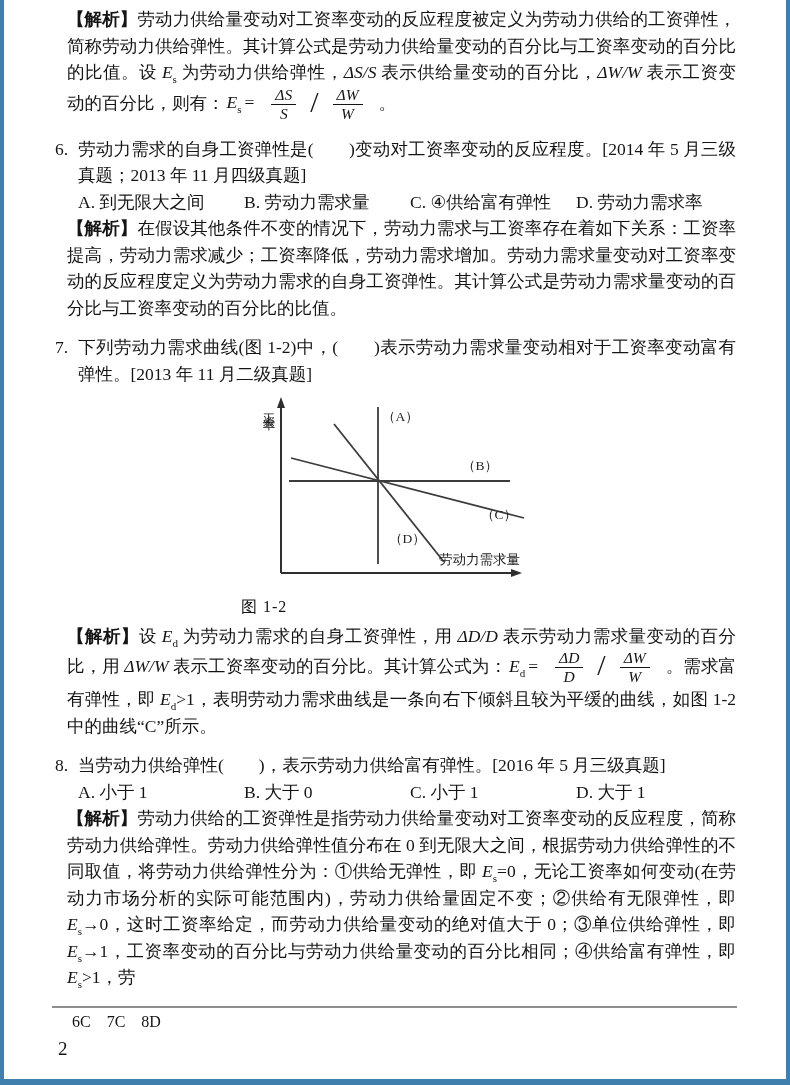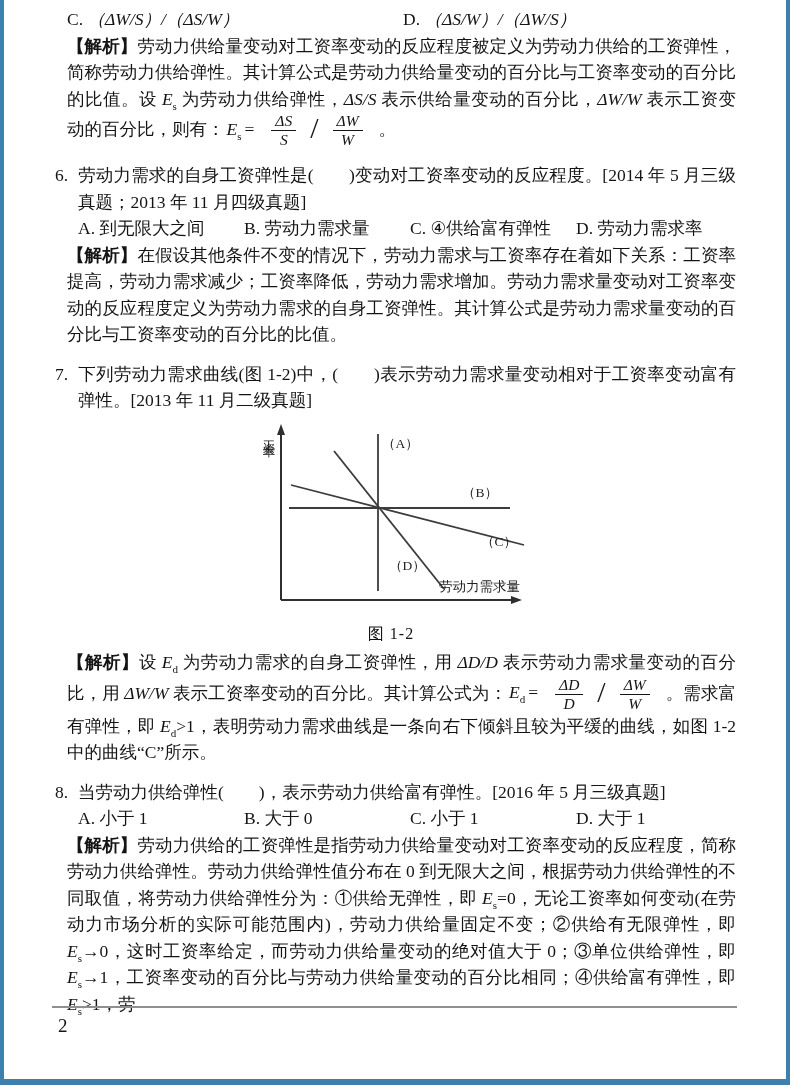--- a/index.html
+++ b/index.html
@@ -52,43 +52,40 @@
 
   
   .figure-wrap { margin: 8px 0 2px 186px; width: 300px; }
   .figure { position: relative; width: 300px; height: 192px; }
   .figure svg { position: absolute; left: 0; top: 0; }
   .fig-label {
     position: absolute; font-size: 13.5px; line-height: 15px;
     white-space: nowrap; color: #222;
   }
   .ylab { writing-mode: vertical-rl; text-orientation: upright; letter-spacing: 2px; font-size: 12.5px; }
-  .fig-caption { text-align: center; font-size: 16px; margin-top: 7px; letter-spacing: 1px; }
+  .fig-caption { font-size: 16px; margin-top: 7px; letter-spacing: 1px; }
 
   
   .footer { position: absolute; left: 48px; right: 49px; top: 1006px; }
   .footer-rule { border-top: 2px solid #8f8f8f; height: 0; }
   .answers { margin: 5px 0 0 20px; font-size: 16px; line-height: 18px; }
   .answers span { margin-right: 16px; }
   .page-number { margin: 8px 0 0 6px; font-size: 19px; line-height: 20px; }
 
   .bottom-bar {
     position: absolute; left: -4px; right: -4px; bottom: 0; height: 6px;
     background: #3e7fae;
   }
 </style>
 </head>
 <body>
 
 <div class="page">
   <div class="content">
 
-    <div class="cd-row">
-      <span class="opt-c"><span>C.</span>&nbsp;<span class="mini">（ΔW/S）/（ΔS/W）</span></span><span class="opt-d"><span>D.</span>&nbsp;<span class="mini">（ΔS/W）/（ΔW/S）</span></span>
-    </div>
 
     <div class="analysis para"><span class="tag">【解析】</span><span>劳动力供给量变动对工资率变动的反应程度被定义为劳动力供给的工资弹性，简称劳动力供给弹性。其计算公式是劳动力供给量变动的百分比与工资率变动的百分比的比值。设 </span><span class="mvar"><i>E</i><sub>s</sub></span><span> 为劳动力供给弹性，</span><span class="mini">ΔS/S</span><span> 表示供给量变动的百分比，</span><span class="mini">ΔW/W</span><span> 表示工资变动的百分比，则有：</span><span class="formula"><span class="mvar"><i>E</i><sub>s</sub></span><span class="eq">=</span><span class="frac"><span class="num">ΔS</span><span class="den">S</span></span><span class="fslash">/</span><span class="frac"><span class="num">ΔW</span><span class="den">W</span></span></span><span>。</span></div>
 
     <div class="qblock">
       <div class="qtext"><span class="qnum">6.</span><span>劳动力需求的自身工资弹性是(　　)变动对工资率变动的反应程度。[2014 年 5 月三级真题；2013 年 11 月四级真题]</span></div>
       <div class="options">
         <span class="opt">A. 到无限大之间</span><span class="opt">B. 劳动力需求量</span><span class="opt">C. ④供给富有弹性</span><span class="opt">D. 劳动力需求率</span>
       </div>
       <div class="analysis para"><span class="tag">【解析】</span><span>在假设其他条件不变的情况下，劳动力需求与工资率存在着如下关系：工资率提高，劳动力需求减少；工资率降低，劳动力需求增加。劳动力需求量变动对工资率变动的反应程度定义为劳动力需求的自身工资弹性。其计算公式是劳动力需求量变动的百分比与工资率变动的百分比的比值。</span></div>
     </div>
@@ -128,17 +125,20 @@
       <div class="options">
         <span class="opt">A. 小于 1</span><span class="opt">B. 大于 0</span><span class="opt">C. 小于 1</span><span class="opt">D. 大于 1</span>
       </div>
       <div class="analysis para"><span class="tag">【解析】</span><span>劳动力供给的工资弹性是指劳动力供给量变动对工资率变动的反应程度，简称劳动力供给弹性。劳动力供给弹性值分布在 0 到无限大之间，根据劳动力供给弹性的不同取值，将劳动力供给弹性分为：①供给无弹性，即 </span><span class="mvar"><i>E</i><sub>s</sub></span><span>=0，无论工资率如何变动(在劳动力市场分析的实际可能范围内)，劳动力供给量固定不变；②供给有无限弹性，即 </span><span class="mvar"><i>E</i><sub>s</sub></span><span>→0，这时工资率给定，而劳动力供给量变动的绝对值大于 0；③单位供给弹性，即 </span><span class="mvar"><i>E</i><sub>s</sub></span><span>→1，工资率变动的百分比与劳动力供给量变动的百分比相同；④供给富有弹性，即 </span><span class="mvar"><i>E</i><sub>s</sub></span><span>&gt;1，劳</span></div>
     </div>
 
   </div>
 
   <div class="footer">
     <div class="footer-rule"></div>
+    <div class="answers">
+      <span>6C</span><span>7C</span><span>8D</span>
+    </div>
     <div class="page-number">2</div>
   </div>
 
   <div class="bottom-bar"></div>
 </div>
 
 </body></html>

